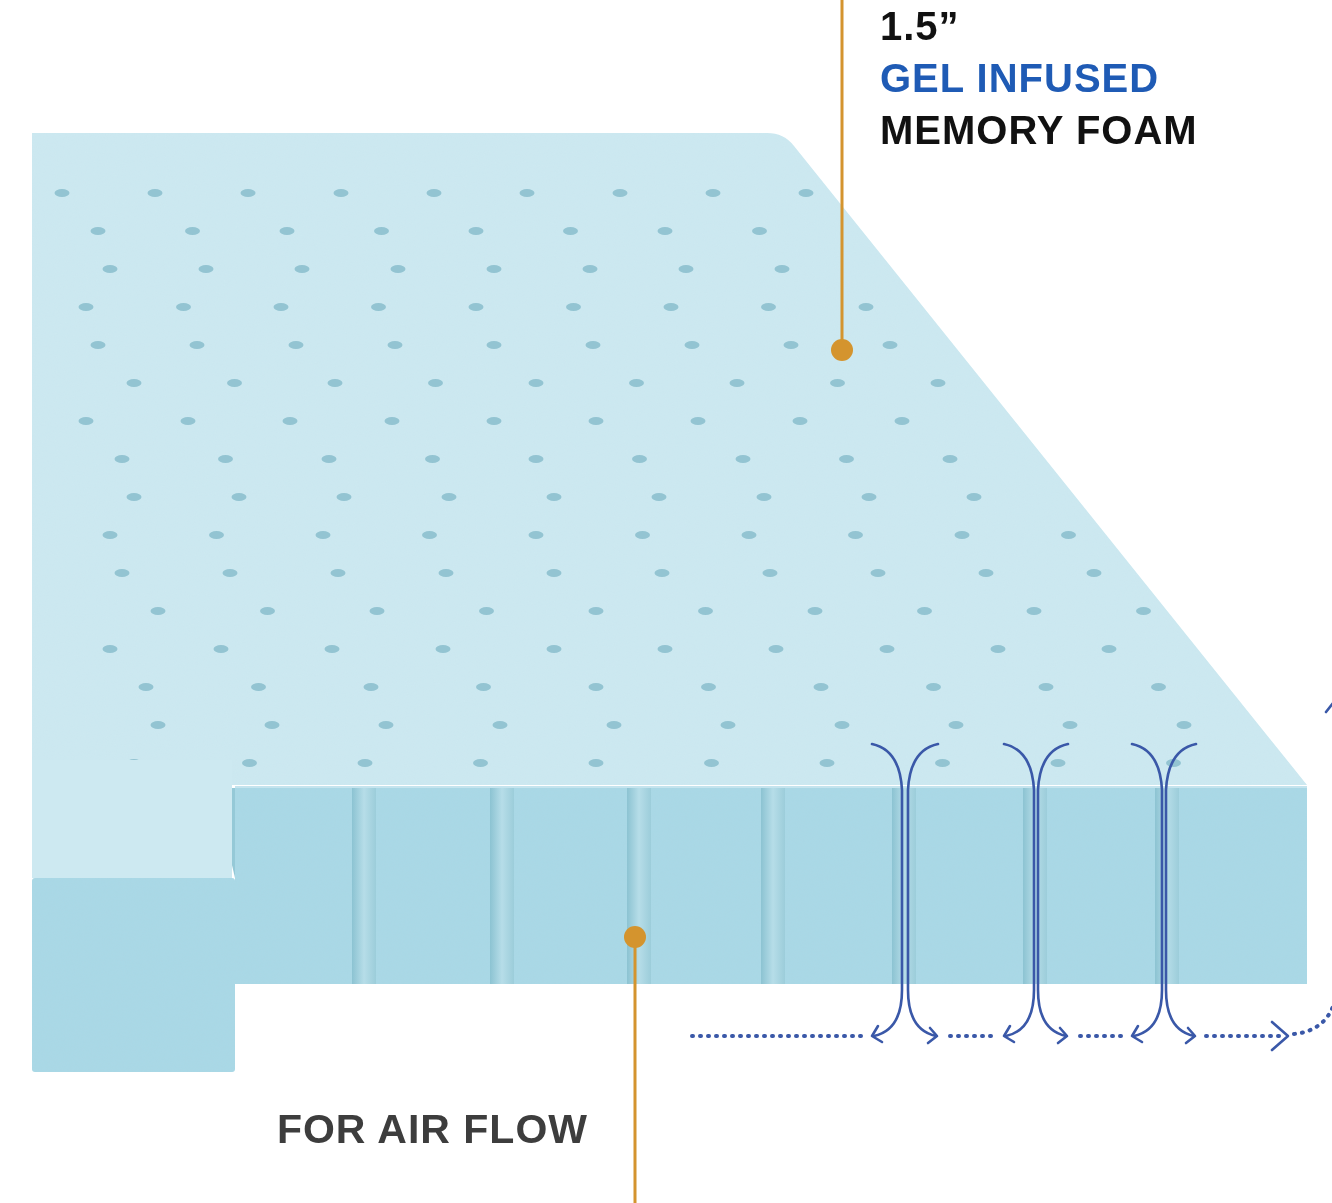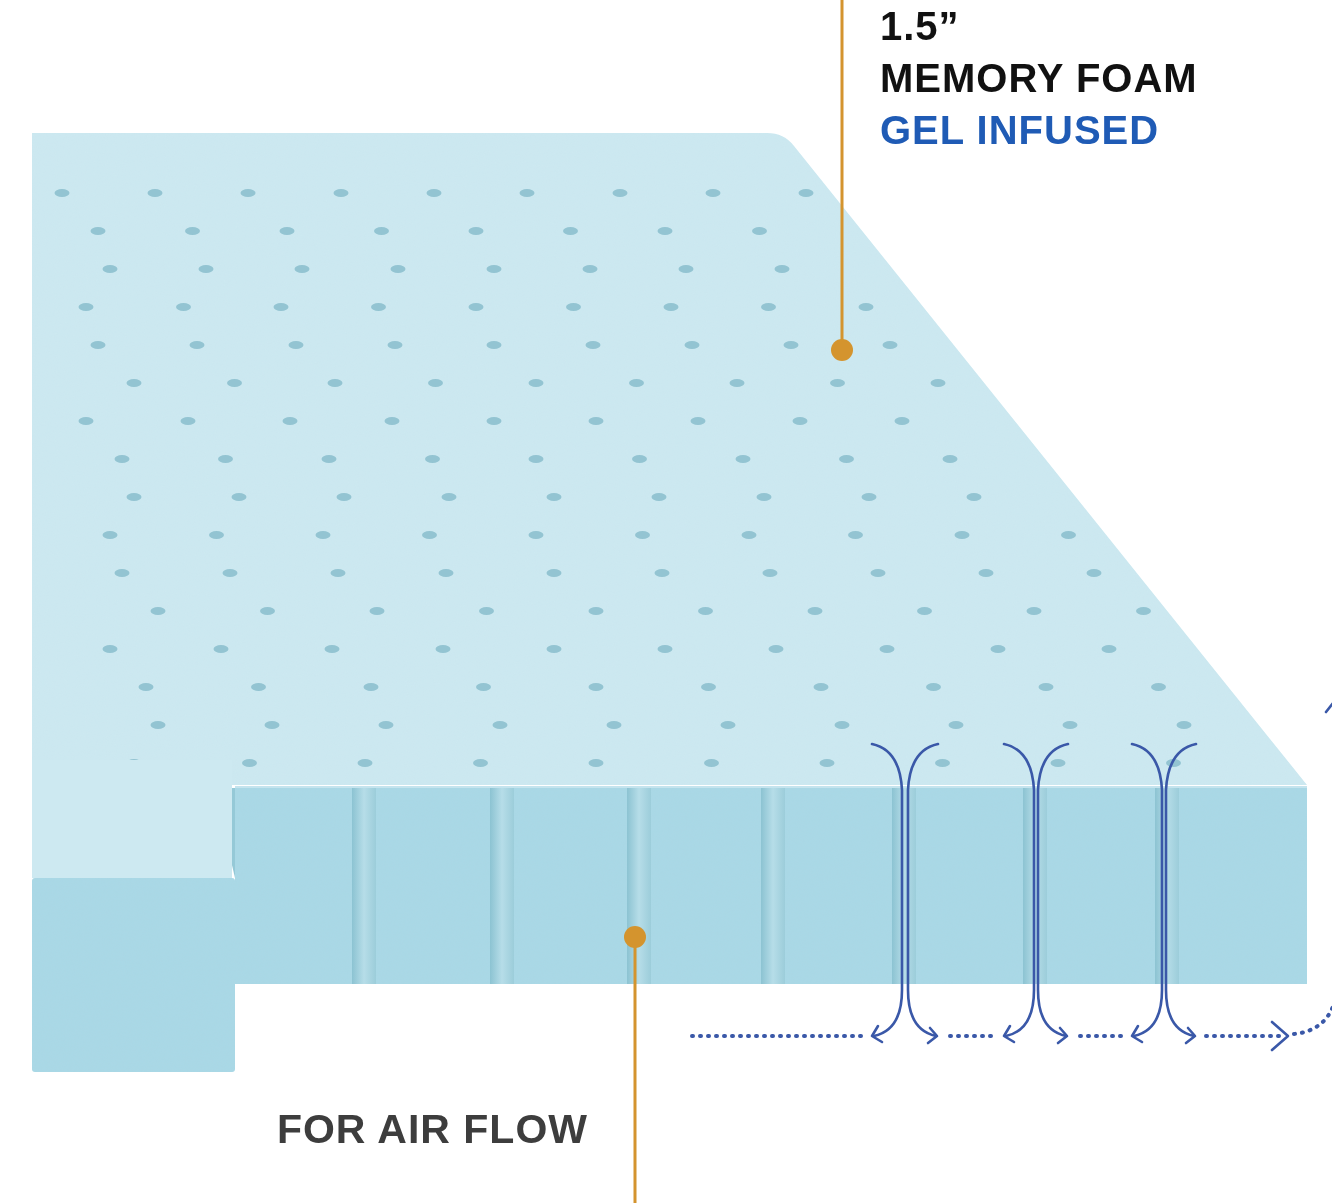--- a/index.html
+++ b/index.html
@@ -263,21 +263,21 @@
 
       <path d="M1100,744 Q1128,750 1130,790 L1130,990 Q1130,1030 1102,1036"></path>
       <polyline points="1106,1026 1100,1036 1110,1042"></polyline>
       <path d="M1164,744 Q1136,750 1134,790 L1134,990 Q1134,1030 1162,1036"></path>
       <polyline points="1156,1028 1163,1036 1154,1043"></polyline>
     </g>
   </svg>
 
   <div class="label top-label">
     <span class="line-block l1">1.5”</span>
+    <span class="line-block l2">GEL INFUSED</span>
     <span class="line-block l3">MEMORY FOAM</span>
-    <span class="line-block l2">GEL INFUSED</span>
   </div>
 
   <div class="label bottom-label">
     <span class="line-block">FOR AIR FLOW</span>
   </div>
 
 </div>
 
 </body></html>

